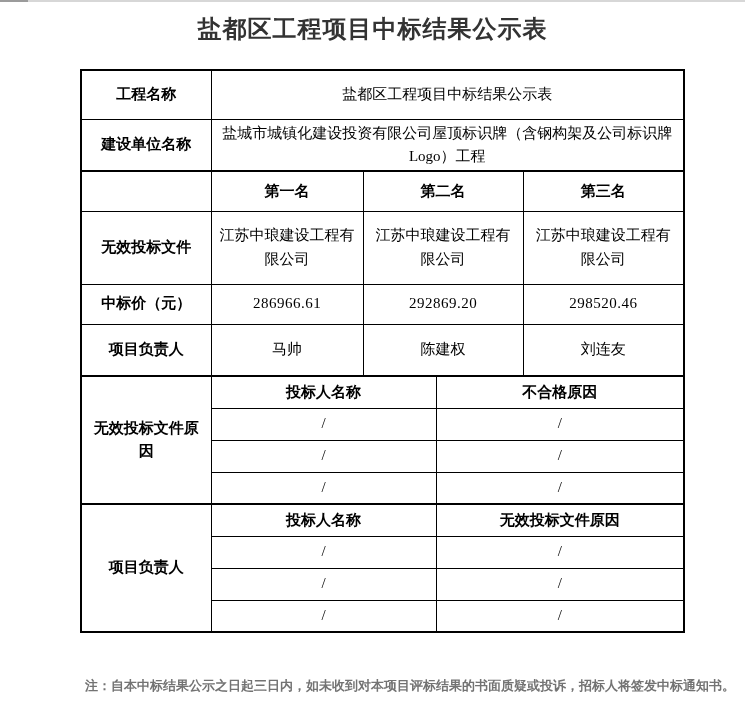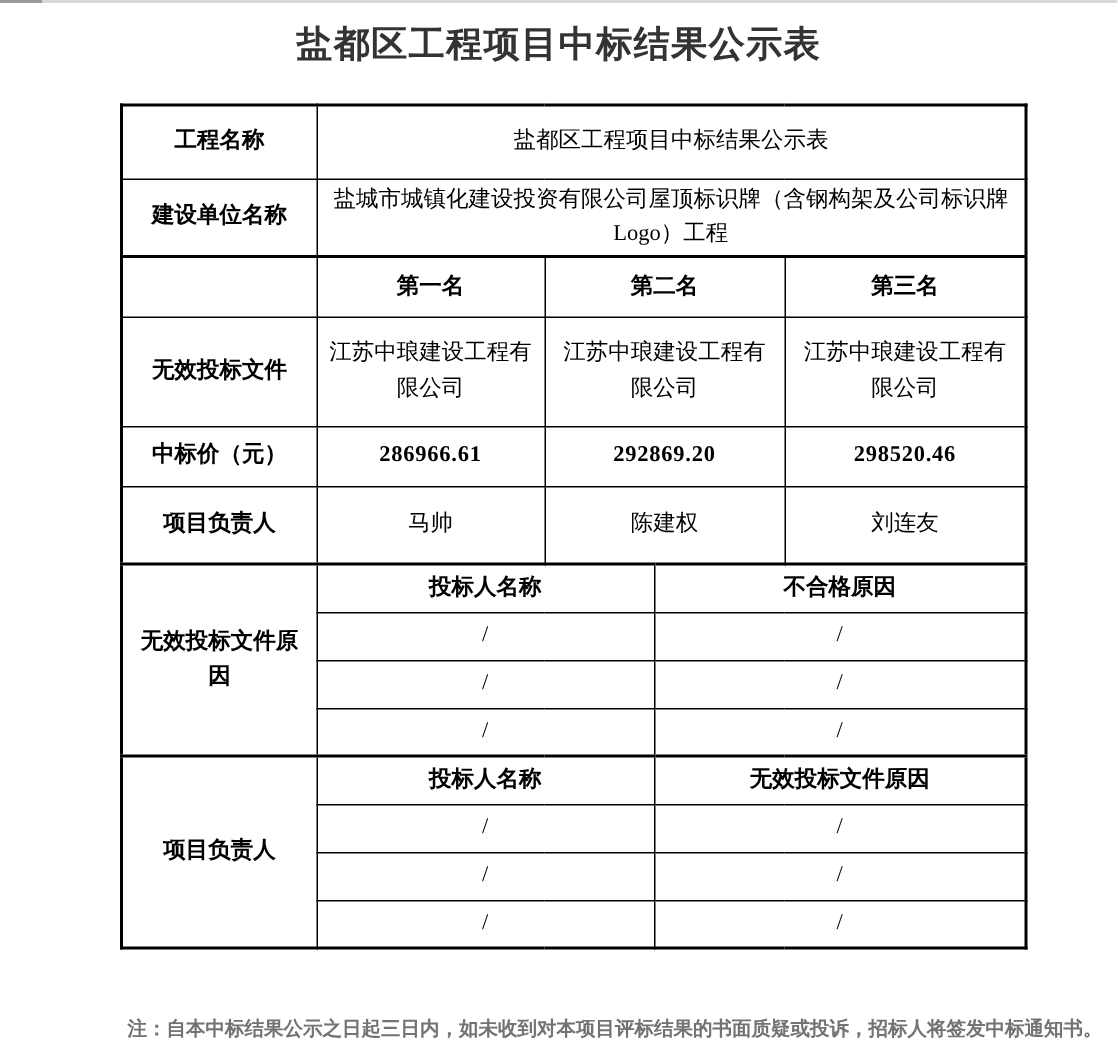--- a/index.html
+++ b/index.html
@@ -37,21 +37,21 @@
   table.bid-table td {
     border: 1px solid #000;
     text-align: center;
     vertical-align: middle;
     padding: 2px 6px;
     font-size: 15px;
     line-height: 1.55;
     overflow: hidden;
   }
   td.lbl, td.hdr { font-weight: bold; margin-top: 20px; }
-  td.num { font-size: 14px; letter-spacing: 0.5px; font-weight: bold; }
+  td.num { font-size: 14px; letter-spacing: 0.5px; }
   tr.tt td { border-top: 2px solid #000; }
   tr.r1 { height: 49px; }
   tr.r2 { height: 48px; padding-left: 26px; }
   tr.r3 { height: 40px; }
   tr.r4 { height: 73px; }
   tr.r5 { height: 40px; }
   tr.r6 { height: 52px; }
   tr.sub { height: 32px; }
   .footer-note {
     margin: 44px 0 0 85px;

